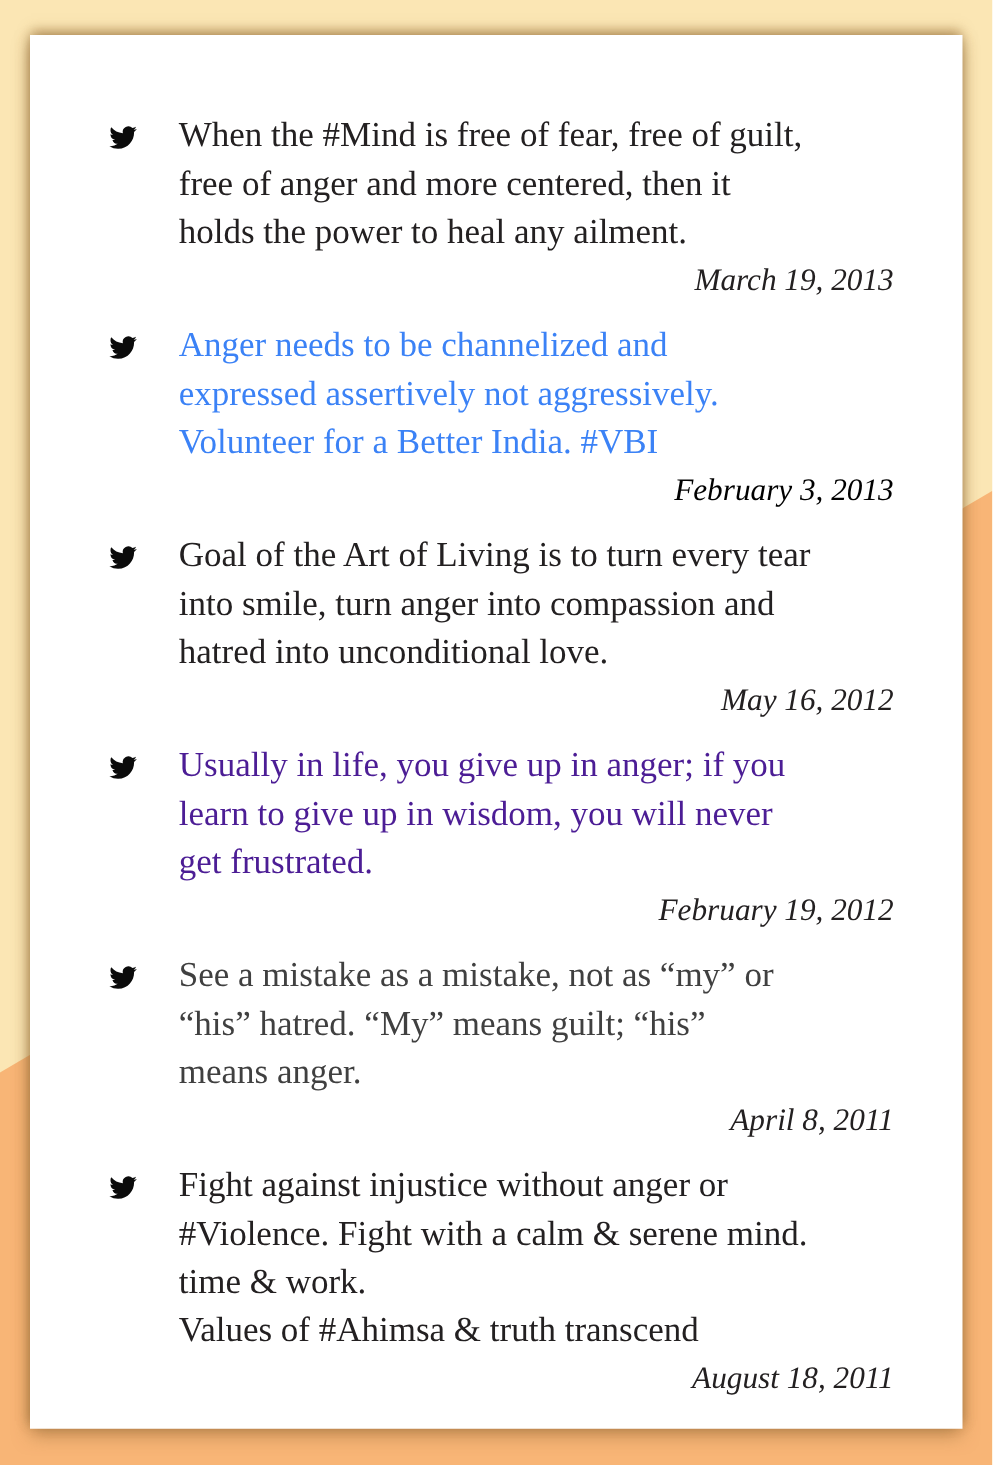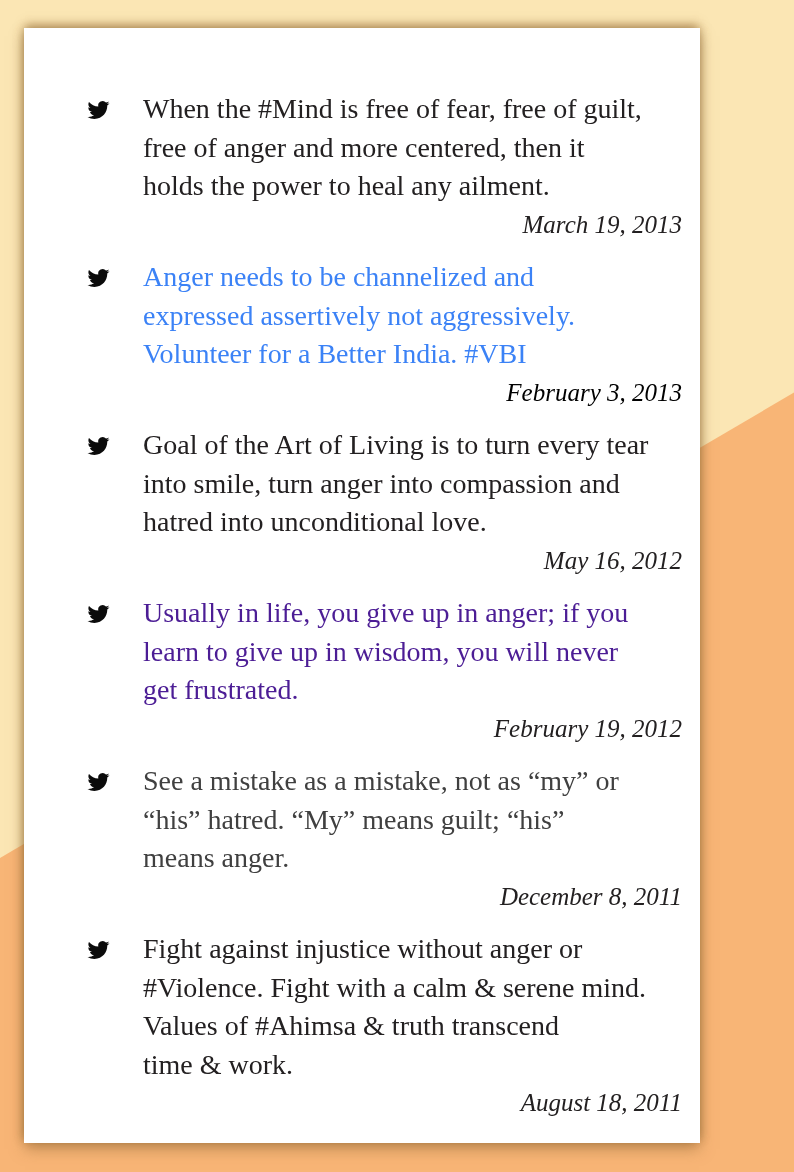--- a/index.html
+++ b/index.html
@@ -10,28 +10,28 @@
   .page{
     position:relative;width:794px;height:1172px;overflow:hidden;
     background:#FBE6B4;
   }
   .bg-diagonal{
     position:absolute;left:0;top:0;width:100%;height:100%;
     background:#F8B576;
     clip-path:polygon(0 73.2%, 100% 33.5%, 100% 100%, 0 100%);
   }
   .card{
-    position:absolute;left:24px;top:28px;width:676px;height:1115px;
+    position:absolute;left:24px;top:28px;width:746px;height:1115px;
     background:#ffffff;
     box-shadow:
       0 -5px 9px -1px rgba(150,110,55,.55),
       0 7px 14px -1px rgba(140,100,50,.50),
       -4px 0 9px -3px rgba(150,110,55,.45),
       4px 0 9px -3px rgba(150,110,55,.30);
-    padding:62px 12px 0 61px;
+    padding:62px 0 0 61px;
     box-sizing:border-box;
   }
   .tweet{
     display:flex;
     align-items:flex-start;
     margin-bottom:14px;
   }
   .bird{
     flex:0 0 58px;
     margin-top:9px;
@@ -131,35 +131,35 @@
         <svg viewBox="0 0 24 24" fill="#0B0B0B">
             <path d="M23.953 4.57a10 10 0 01-2.825.775 4.958 4.958 0 002.163-2.723c-.951.555-2.005.959-3.127 1.184a4.92 4.92 0 00-8.384 4.482C7.69 8.095 4.067 6.13 1.64 3.162a4.822 4.822 0 00-.666 2.475c0 1.71.87 3.213 2.188 4.096a4.904 4.904 0 01-2.228-.616v.06a4.923 4.923 0 003.946 4.827 4.996 4.996 0 01-2.212.085 4.936 4.936 0 004.604 3.417 9.867 9.867 0 01-6.102 2.105c-.39 0-.779-.023-1.17-.067a13.995 13.995 0 007.557 2.209c9.053 0 13.998-7.496 13.998-13.985 0-.21 0-.42-.015-.63A9.935 9.935 0 0024 4.59z"></path>
           </svg>
       </span>
       <div class="body">
         <div class="quote" style="color: #404040;">
           <div class="ln">See a mistake as a mistake, not as “my” or</div>
           <div class="ln">“his” hatred. “My” means guilt; “his”</div>
           <div class="ln">means anger.</div>
         </div>
-        <div class="date" style="color: rgb(35, 32, 33);">December 8, 2011</div>
+        <div class="date" style="color: rgb(35, 32, 33);">April 8, 2011</div>
       </div>
     </div>
 
     <div class="tweet">
       <span class="bird">
         <svg viewBox="0 0 24 24" fill="#0B0B0B">
             <path d="M23.953 4.57a10 10 0 01-2.825.775 4.958 4.958 0 002.163-2.723c-.951.555-2.005.959-3.127 1.184a4.92 4.92 0 00-8.384 4.482C7.69 8.095 4.067 6.13 1.64 3.162a4.822 4.822 0 00-.666 2.475c0 1.71.87 3.213 2.188 4.096a4.904 4.904 0 01-2.228-.616v.06a4.923 4.923 0 003.946 4.827 4.996 4.996 0 01-2.212.085 4.936 4.936 0 004.604 3.417 9.867 9.867 0 01-6.102 2.105c-.39 0-.779-.023-1.17-.067a13.995 13.995 0 007.557 2.209c9.053 0 13.998-7.496 13.998-13.985 0-.21 0-.42-.015-.63A9.935 9.935 0 0024 4.59z"></path>
           </svg>
       </span>
       <div class="body">
         <div class="quote" style="color: rgb(35, 32, 33);">
           <div class="ln">Fight against injustice without anger or</div>
           <div class="ln">#Violence. Fight with a calm &amp; serene mind.</div>
+          <div class="ln">time &amp; work.</div>
           <div class="ln">Values of #Ahimsa &amp; truth transcend</div>
-          <div class="ln">time &amp; work.</div>
         </div>
         <div class="date" style="color: rgb(35, 32, 33);">August 18, 2011</div>
       </div>
     </div>
 
   </div>
 </div>
 
 </body></html>

